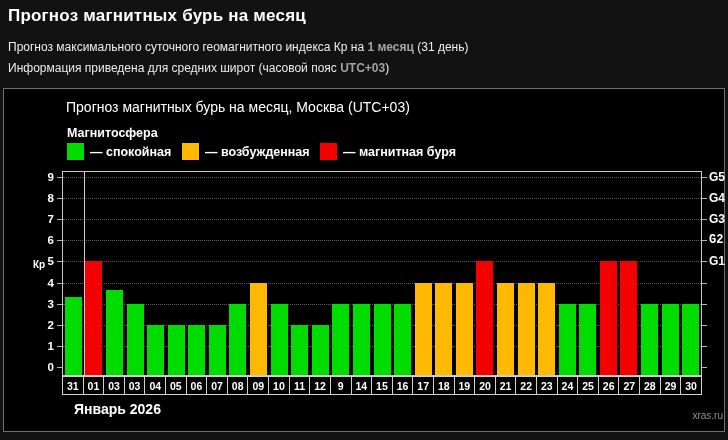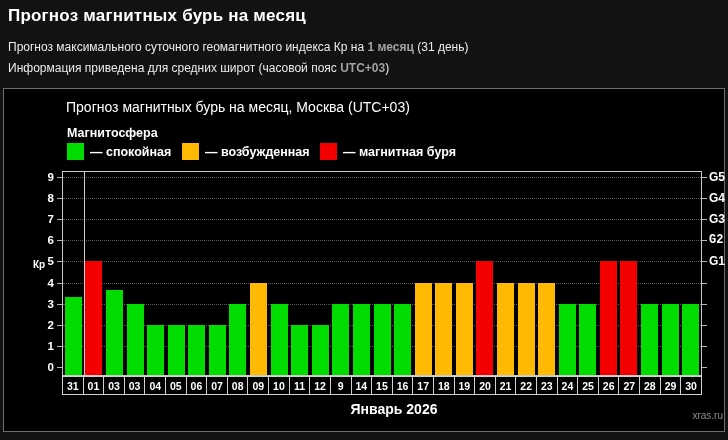--- a/index.html
+++ b/index.html
@@ -43,21 +43,21 @@
   .tick.r{left:639px}
   .ylab{position:absolute;left:-27px;width:18px;text-align:right;font-size:11.5px;font-weight:bold;color:#fff}
   .glab{position:absolute;left:646px;font-size:12px;font-weight:bold;color:#fff;white-space:nowrap}
   .date-row{position:absolute;left:58px;top:287px;width:640px;height:19px;display:flex;box-sizing:border-box}
   .date-cell{
     flex:1;margin-left:-1px;border:1px solid #d2d2d2;background:#000;
     display:flex;align-items:center;justify-content:center;
     font-size:10.5px;font-weight:bold;color:#fff;box-sizing:border-box;
   }
   .date-cell:first-child{margin-left:0}
-  .x-label{position:absolute;left:70px;width:640px;top:312px;text-align:center;font-size:14px;font-weight:bold}
+  .x-label{position:absolute;left:70px;width:640px;top:312px;text-align:left;font-size:14px;font-weight:bold}
   .watermark{position:absolute;right:1px;top:321px;font-size:10px;color:#8d8d8d}
 </style>
 </head>
 <body>
 
 <h1 class="page-title">Прогноз магнитных бурь на месяц</h1>
 
 <p class="hdr-line sub"><span>Прогноз максимального суточного геомагнитного индекса Кр на </span><b>1 месяц</b><span> (31 день)</span></p>
 
 <p class="hdr-line info"><span>Информация приведена для средних широт (часовой пояс </span><b>UTC+03</b><span>)</span></p>

